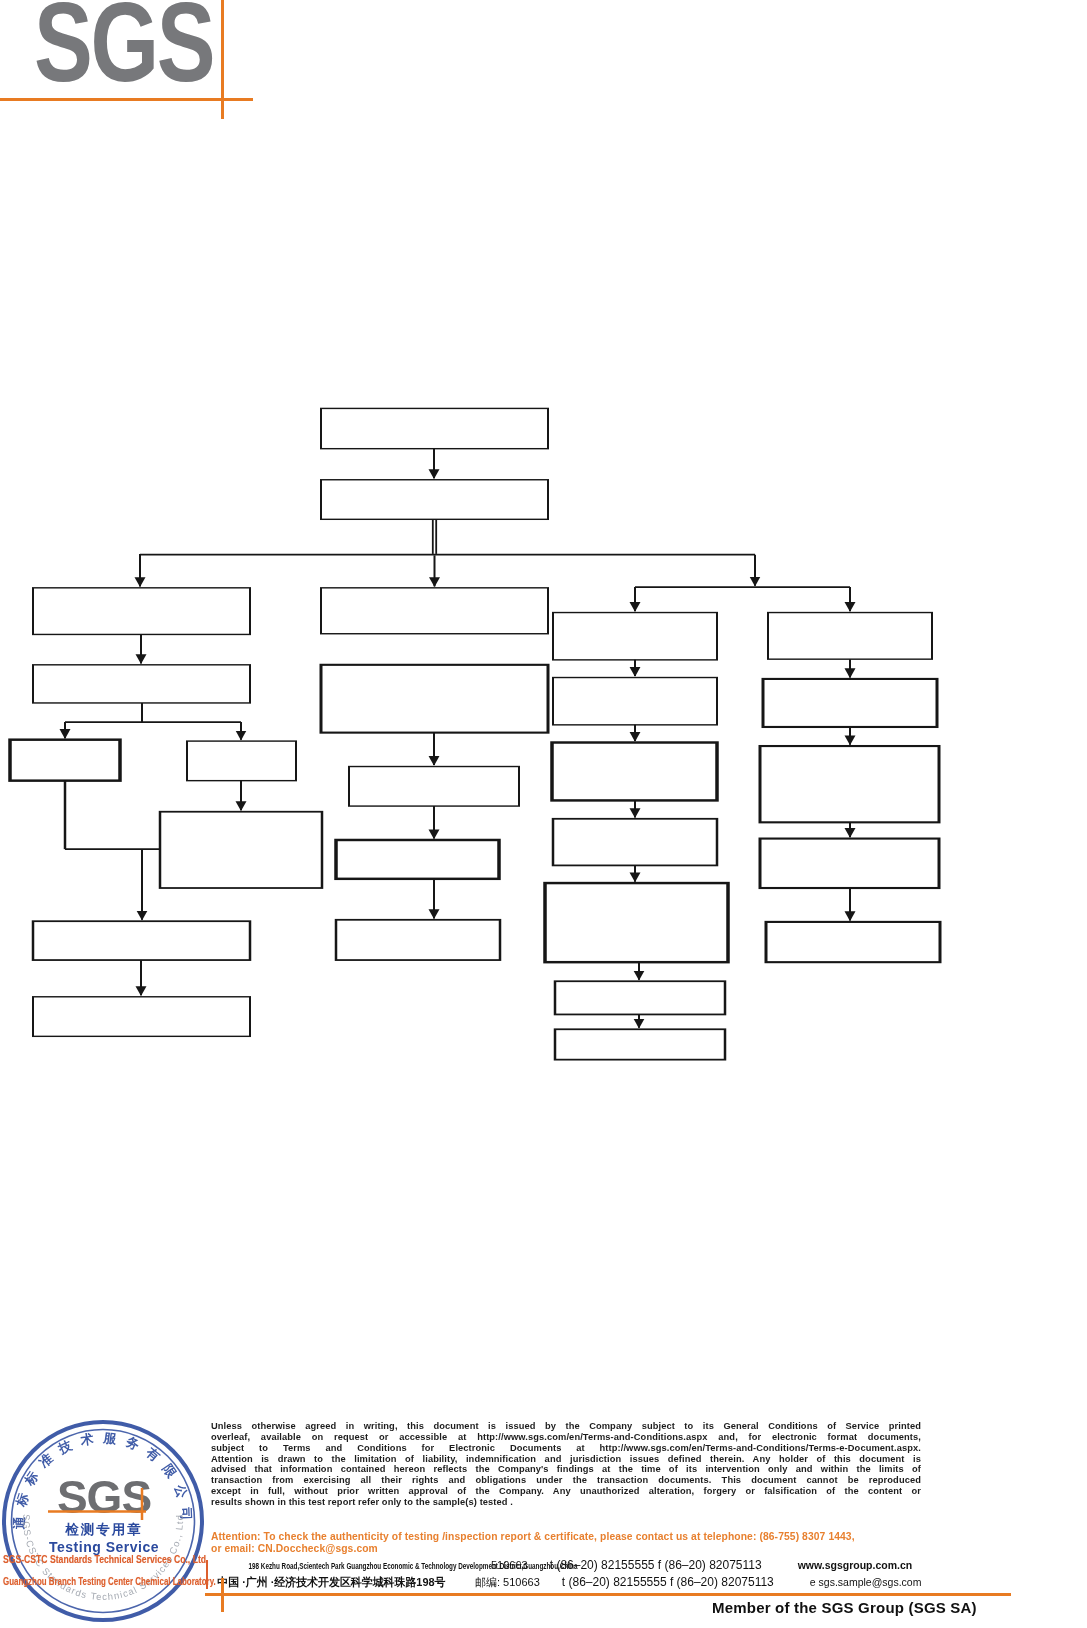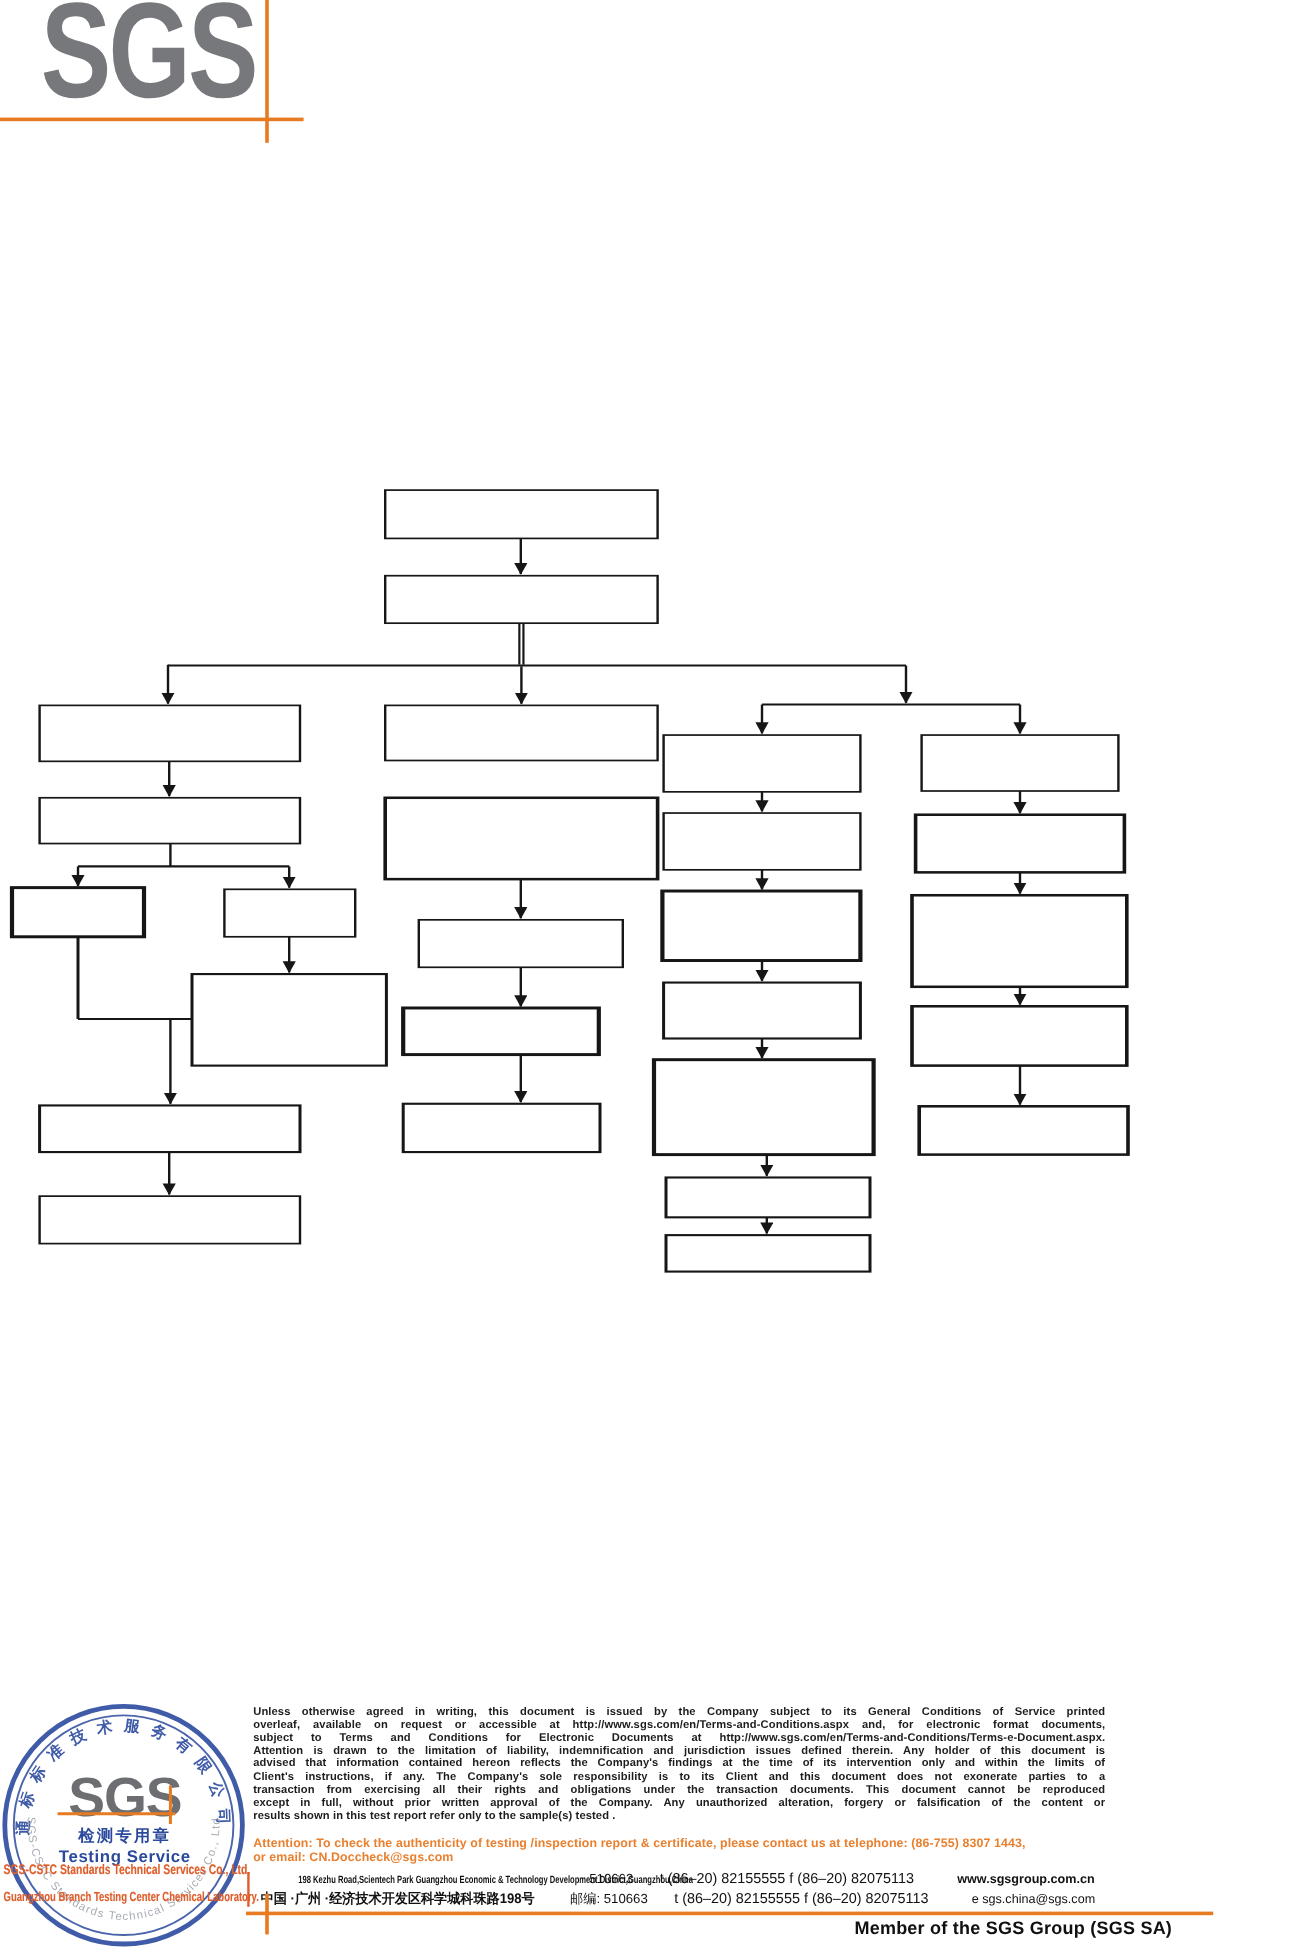--- a/index.html
+++ b/index.html
@@ -147,21 +147,20 @@
 </svg>
 <div class="abs stamp-overlay stamp-overlay1">SGS-CSTC  Standards  Technical  Services  Co., Ltd.</div>
 <div class="abs stamp-overlay stamp-overlay2">Guangzhou Branch Testing Center Chemical Laboratory.</div>
 
 <div class="abs disclaimer">
     <div class="disclaimer-line">Unless otherwise agreed in writing, this document is issued by the Company subject to its General Conditions of Service printed</div>
     <div class="disclaimer-line">overleaf, available on request or accessible at http://www.sgs.com/en/Terms-and-Conditions.aspx and, for electronic format documents,</div>
     <div class="disclaimer-line">subject to Terms and Conditions for Electronic Documents at http://www.sgs.com/en/Terms-and-Conditions/Terms-e-Document.aspx.</div>
     <div class="disclaimer-line">Attention is drawn to the limitation of liability, indemnification and jurisdiction issues defined therein. Any holder of this document is</div>
     <div class="disclaimer-line">advised that information contained hereon reflects the Company's findings at the time of its intervention only and within the limits of</div>
-    <div class="disclaimer-line">Client's instructions, if any. The Company's sole responsibility is to its Client and this document does not exonerate parties to a</div>
     <div class="disclaimer-line">transaction from exercising all their rights and obligations under the transaction documents. This document cannot be reproduced</div>
     <div class="disclaimer-line">except in full, without prior written approval of the Company. Any unauthorized alteration, forgery or falsification of the content or</div>
     <div class="disclaimer-line">results shown in this test report refer only to the sample(s) tested .</div>
   </div>
 
 <div class="abs attention">
   <div>Attention: To check the authenticity of testing /inspection report &amp; certificate, please contact us at telephone: (86-755) 8307 1443,</div>
   <div>or email: CN.Doccheck@sgs.com</div>
 </div>
 
@@ -171,19 +170,19 @@
   <div class="addr-row">
     <span class="addr-en">198 Kezhu Road,Scientech Park Guangzhou Economic &amp; Technology Development District,Guangzhou,China</span>
     <span class="addr-postal">510663</span>
     <span class="addr-phones">t (86–20) 82155555   f (86–20) 82075113</span>
     <span class="addr-web">www.sgsgroup.com.cn</span>
   </div>
   <div class="addr-row">
     <span class="addr-cn">中国 ·广州 ·经济技术开发区科学城科珠路198号</span>
     <span class="addr-postal">邮编: 510663</span>
     <span class="addr-phones">t (86–20) 82155555   f (86–20) 82075113</span>
-    <span class="addr-web" style="font-weight:400">e  sgs.china@sgs.com</span>
+    <span class="addr-web" style="font-weight:400">e  sgs.sample@sgs.com</span>
   </div>
 </div>
 
 <div class="abs orange-hline-bot"></div>
 <div class="abs orange-vtick-bot"></div>
 <div class="abs member-line">Member of the SGS Group (SGS SA)</div>
 
 </body></html>

